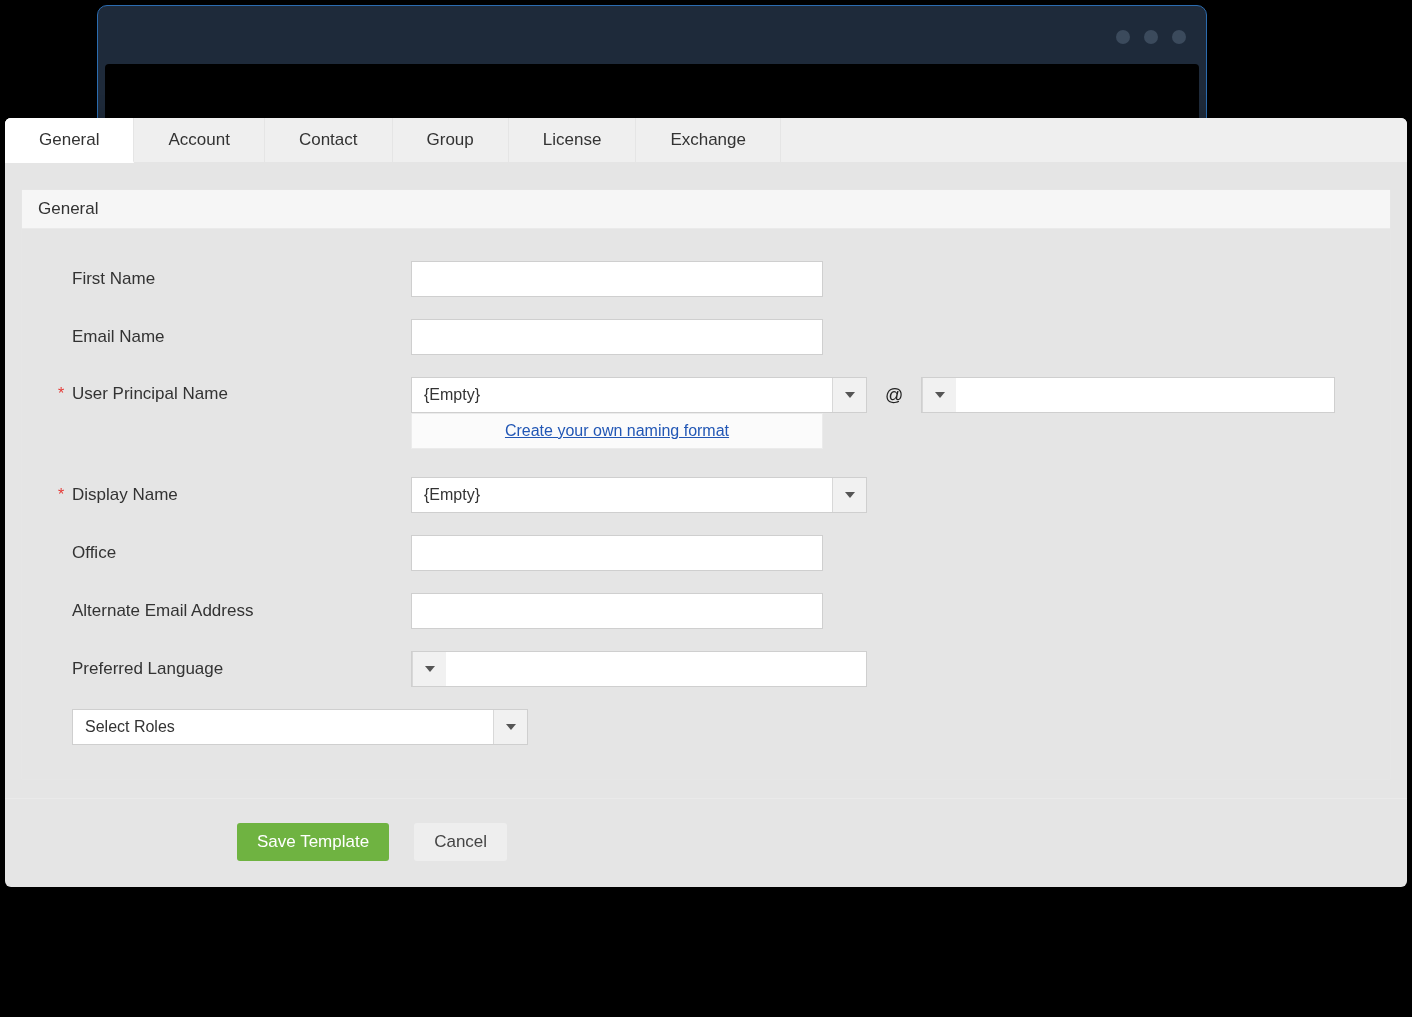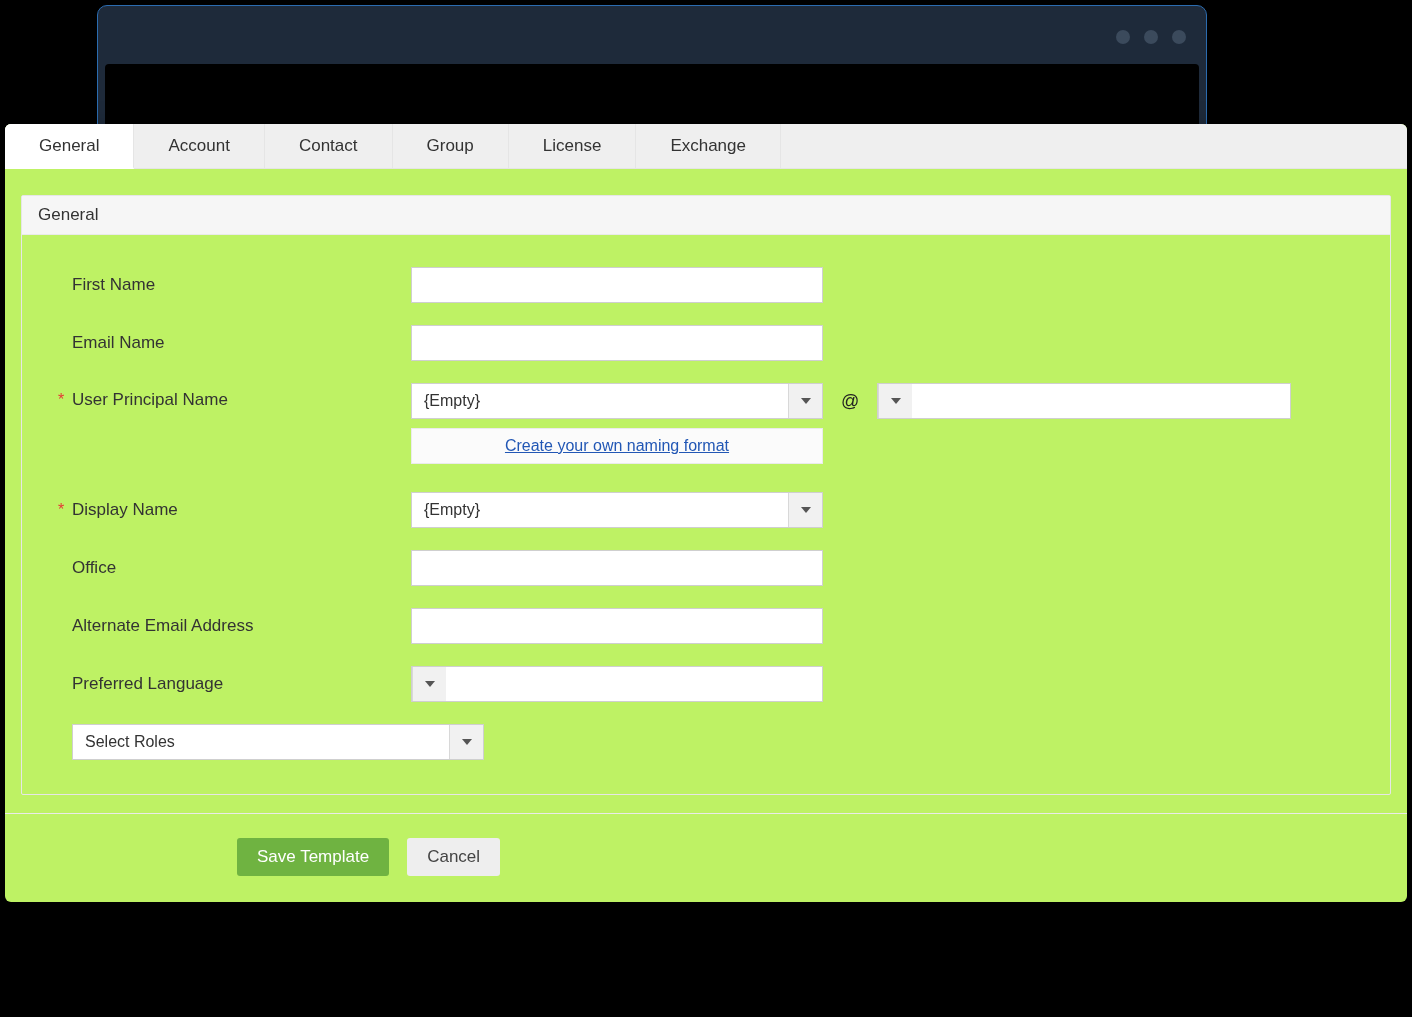--- a/index.html
+++ b/index.html
@@ -44,23 +44,23 @@
     top: 58px;
     right: 7px;
     bottom: 0;
     background: #000;
     border-radius: 4px 4px 0 0;
   }
 
   .app-window {
     position: absolute;
     left: 5px;
-    top: 124px;
+    top: 118px;
     right: 5px;
-    background: #bef264;
+    background: #e5e5e5;
     border-radius: 6px;
     box-shadow: 0 8px 30px rgba(0,0,0,0.3);
     overflow: hidden;
   }
 
   .tabs {
     display: flex;
     background: #efefef;
     border-bottom: 1px solid #e5e5e5;
     align-items: stretch;
@@ -134,21 +134,21 @@
     border: 1px solid #cfcfcf;
     padding: 4px 10px;
     font-size: 16px;
     color: #333;
     background: #fff;
     outline: none;
   }
 
   .combo {
     display: flex;
-    width: 412px;
+    width: 456px;
     height: 36px;
     border: 1px solid #cfcfcf;
     background: #fff;
     align-items: stretch;
   }
   .combo-value {
     flex: 1;
     padding: 0 12px;
     display: flex;
     align-items: center;
@@ -186,57 +186,57 @@
   .domain-combo {
     display: flex;
     width: 414px;
     height: 36px;
     border: 1px solid #cfcfcf;
     background: #fff;
     align-items: stretch;
   }
 
   .naming-link-bar {
-    margin-top: 9px;
     width: 412px;
     height: 36px;
     border: 1px solid #ebebeb;
     background: #fbfbfb;
     display: flex;
     align-items: center;
     justify-content: center;
   }
   .naming-link-bar a {
     color: #2257b5;
     font-size: 16px;
     text-decoration: underline;
     cursor: pointer;
   }
 
   .footer {
     border-top: 1px solid #eaeaea;
     padding: 24px 16px 26px 16px;
     display: flex;
-    gap: 18px;
+    gap: 8px;
     padding-left: 232px;
   }
   .btn {
     border: none;
     border-radius: 3px;
     font-size: 17px;
     padding: 9px 20px;
     cursor: pointer;
   }
   .btn-primary {
     background: #6fb341;
     color: #fff;
   }
   .btn-secondary {
     background: #eeeeee;
     color: #444;
+    margin-left: 17px;
   }
 </style>
 </head>
 <body>
 
 <div class="browser-frame">
   <div class="browser-dots">
     <div class="dot"></div>
     <div class="dot"></div>
     <div class="dot"></div>

